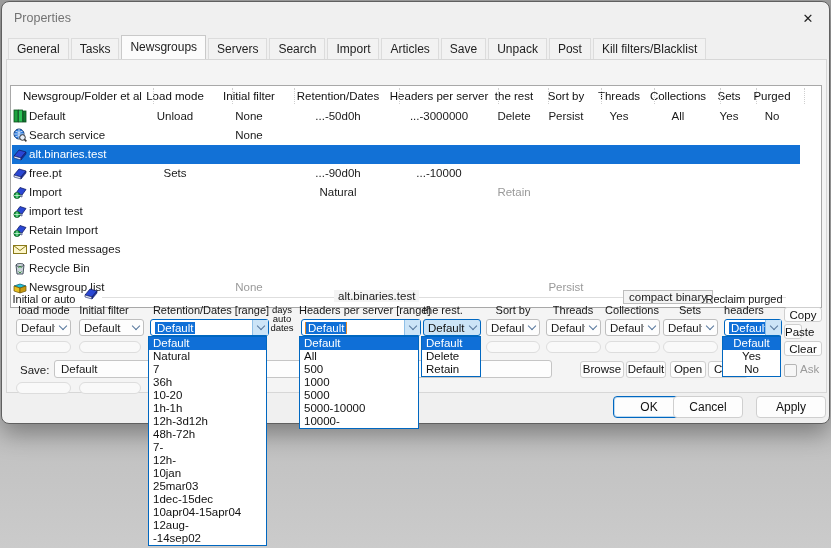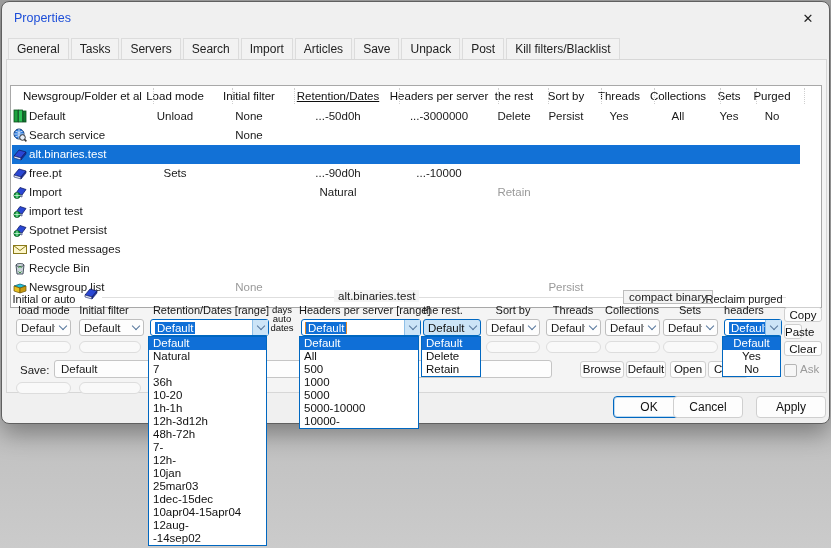--- a/index.html
+++ b/index.html
@@ -3,21 +3,21 @@
 <meta charset="utf-8">
 <style>
   html,body{margin:0;padding:0;background:#888;}
   #screen{position:relative;width:831px;height:548px;overflow:hidden;
     background:linear-gradient(180deg,#a2a2a2 0%,#b5b5b5 55%,#cbcbcb 100%);
     font-family:"Liberation Sans","DejaVu Sans",sans-serif;font-size:11.5px;color:#1a1a1a;}
   
   #dialog{position:absolute;left:1px;top:1px;width:827px;height:421px;background:#f0f0f0;
     border:1px solid #606060;border-radius:8px;box-shadow:0 10px 24px rgba(0,0,0,.35);}
   #titlebar{position:absolute;left:2px;top:2px;width:825px;height:32px;}
-  #title{position:absolute;left:10px;top:7px;font-size:12.5px;color:#1d4ed8;}
+  #title{position:absolute;left:10px;top:7px;font-size:12.5px;color:#737373;}
   #close{position:absolute;right:12px;top:6px;width:18px;height:18px;text-align:center;line-height:18px;
     font-size:13px;color:#222;cursor:default;}
   
   #tabstrip{position:absolute;left:6px;top:36px;height:21px;display:flex;align-items:flex-end;}
   .tab{height:20px;line-height:20px;padding:0 8px;margin-right:2px;font-size:12px;color:#222;
     background:#f2f2f2;border:1px solid #dcdcdc;border-bottom:none;white-space:nowrap;}
   .tab.active{height:23px;line-height:23px;background:#fbfbfb;border-color:#c9c9c9;position:relative;z-index:3;}
   #page{position:absolute;left:4px;top:57px;width:819px;height:332px;background:#f4f4f4;border:1px solid #d7d7d7;}
   
   #table{position:absolute;left:8px;top:60px;width:810px;height:221px;background:#fff;border:1px solid #a8a8a8;margin-top:23px;}
@@ -81,37 +81,38 @@
 
 <div id="screen">
   <div id="dialog">
     <div id="titlebar">
       <span id="title">Properties</span>
       <span id="close">✕</span>
     </div>
     <div id="tabstrip">
         <div class="tab">General</div>
         <div class="tab">Tasks</div>
+        <div class="tab active">Newsgroups</div>
         <div class="tab">Servers</div>
         <div class="tab">Search</div>
         <div class="tab">Import</div>
         <div class="tab">Articles</div>
         <div class="tab">Save</div>
         <div class="tab">Unpack</div>
         <div class="tab">Post</div>
         <div class="tab">Kill filters/Blacklist</div>
       </div>
     <div id="page"></div>
 
     <div id="table">
       <div id="thead">
           <span class="hcell" style="left: 12px;">Newsgroup/Folder et al</span>
           <span class="hcell c" style="left: 164px;">Load mode</span>
           <span class="hcell c" style="left: 238px;">Initial filter</span>
-          <span class="hcell c" style="left: 327px; text-decoration: underline;">Retention/Dates</span>
+          <span class="hcell c" style="left: 327px;">Retention/Dates</span>
           <span class="hcell c" style="left: 428px;">Headers per server</span>
           <span class="hcell c" style="left: 503px;">the rest</span>
           <span class="hcell c" style="left: 555px;">Sort by</span>
           <span class="hcell c" style="left: 608px;">Threads</span>
           <span class="hcell c" style="left: 667px;">Collections</span>
           <span class="hcell c" style="left: 718px;">Sets</span>
           <span class="hcell c" style="left: 761px;">Purged</span>
           <div class="hsep" style="left: 142px;"></div>
           <div class="hsep" style="left: 221px;"></div>
           <div class="hsep" style="left: 283px;"></div>
@@ -193,21 +194,21 @@
               </svg></span>
             <span class="rname">import test</span>
           </div>
           <div class="trow" style="top: 135px;">
             <span class="ricon"><svg width="14" height="14" viewBox="0 0 14 14">
                 <polygon points="3,8 7,2.5 13,4.5 9,10" fill="#2a47d4" stroke="#101c66" stroke-width="0.8"></polygon>
                 <polygon points="3,8 9,10 9,12 3,10" fill="#e8edf8" stroke="#101c66" stroke-width="0.6"></polygon>
                 <circle cx="4" cy="10.5" r="3" fill="#18b04a" stroke="#0a5a24"></circle>
                 <path d="M1 10.5h6M4 7.5v6" stroke="#fff" stroke-width="0.6" fill="none"></path>
               </svg></span>
-            <span class="rname">Spotnet Persist</span>
+            <span class="rname">Retain Import</span>
           </div>
           <div class="trow" style="top: 154px;">
             <span class="ricon"><svg width="14" height="14" viewBox="0 0 14 14">
                 <rect x="0.5" y="3.5" width="13" height="8" fill="#fdf6c9" stroke="#8a7a1a"></rect>
                 <path d="M0.5 3.5 7 8.5 13.5 3.5" fill="none" stroke="#8a7a1a"></path>
               </svg></span>
             <span class="rname">Posted messages</span>
           </div>
           <div class="trow" style="top: 173px;">
             <span class="ricon"><svg width="14" height="14" viewBox="0 0 14 14">

